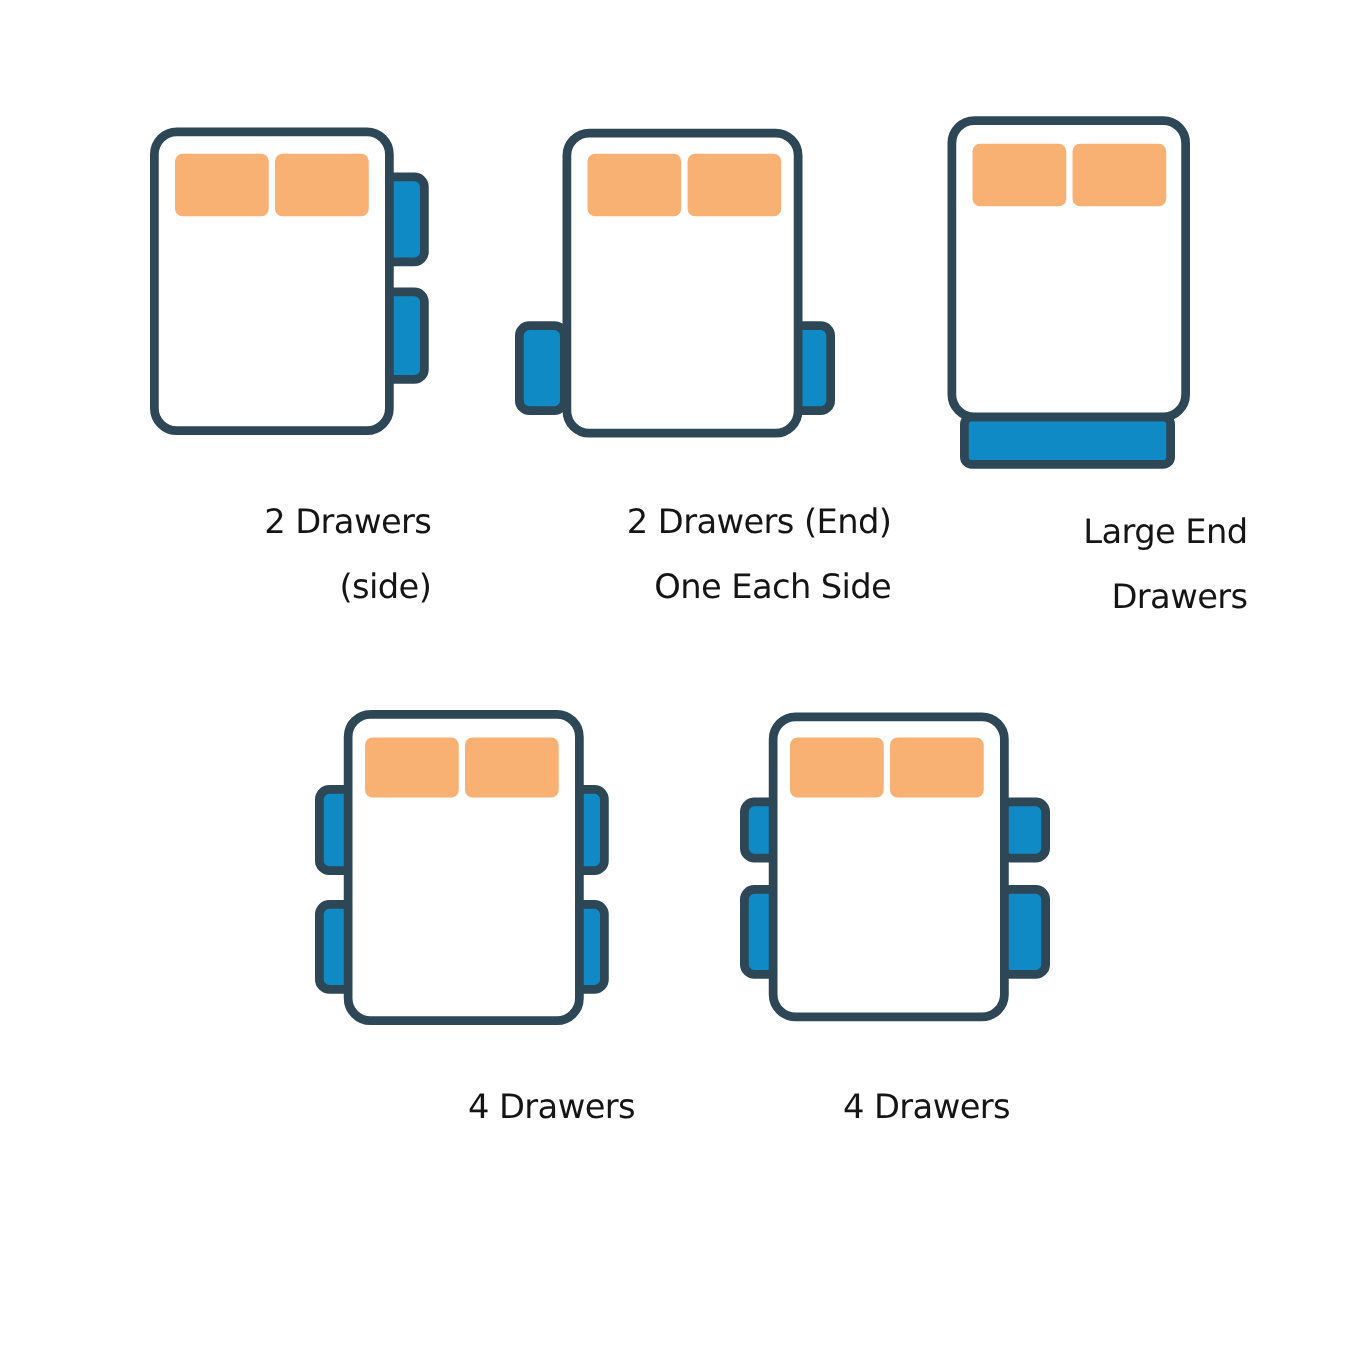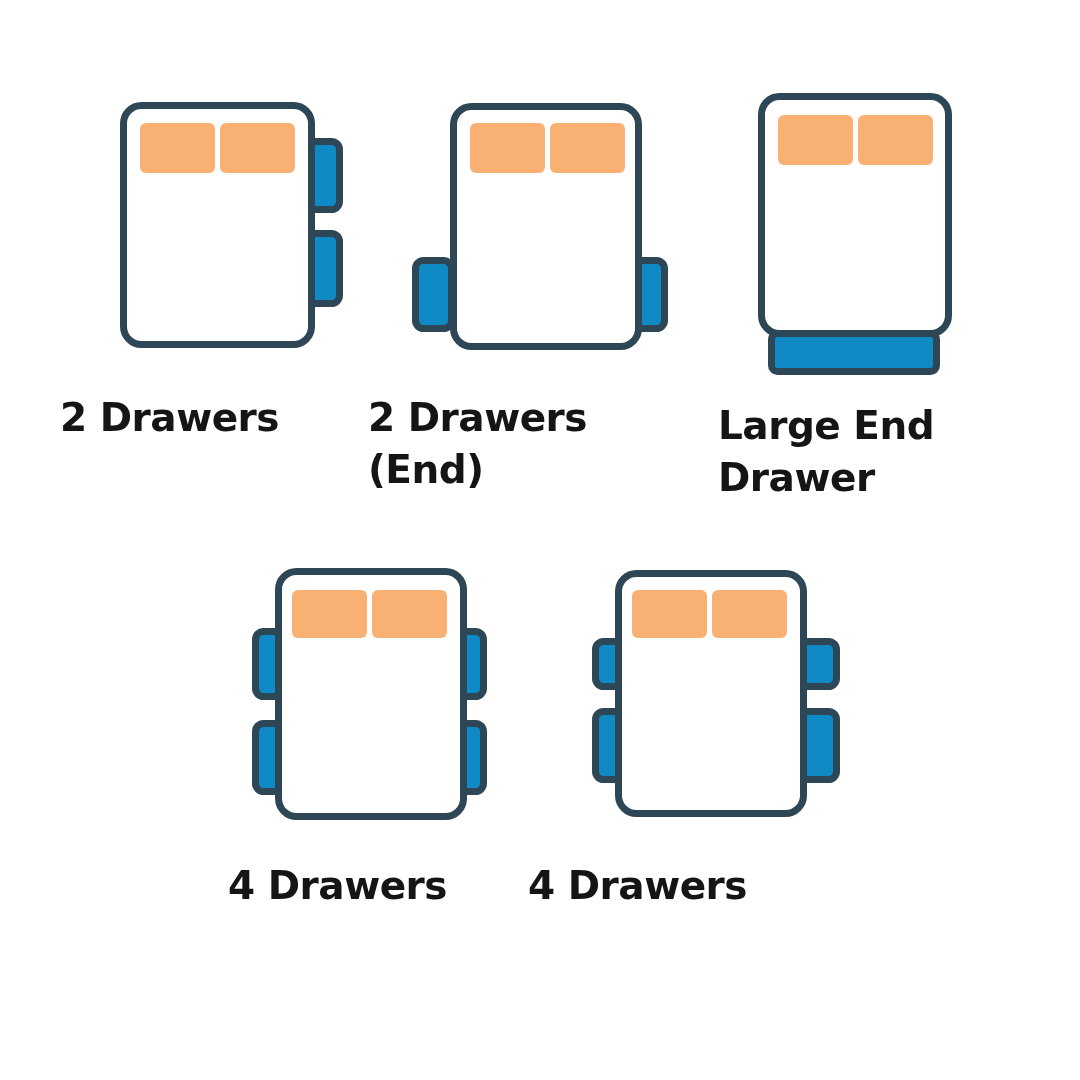--- a/index.html
+++ b/index.html
@@ -11,69 +11,71 @@
     font-family: "DejaVu Sans", "Liberation Sans", sans-serif;
     overflow: hidden;
   }
   .fig { position: absolute; inset: 0; }
   .bed-svg { position: absolute; display: block; }
   .bed     { fill: var(--bed-fill, #fff); stroke: var(--bed-outline, #2e4756); stroke-width: 7; }
   .drawer  { fill: var(--drawer-fill, #0f8ac5); stroke: var(--bed-outline, #2e4756); stroke-width: 7; }
   .pillow  { fill: var(--pillow-fill, #f9b173); }
   .caption {
     position: absolute;
-    text-align: left;
+    text-align: right;
     color: var(--label-text, #151515);
-    font-size: 39px;
-    font-weight: 700;
+    font-size: 27px;
+    font-weight: 400;
     letter-spacing: -0.5px;
     line-height: 52px;
   }
 </style>
 </head>
 <body>
 
 <div id="canvas">
 
   <figure class="fig" style="margin:0;">
     <svg class="bed-svg" style="left:110px; top:90px;" width="245" height="270" viewBox="0 0 245 270">
       <rect class="drawer" x="193.5" y="51.5" width="36" height="68" rx="8"></rect>
       <rect class="drawer" x="193.5" y="143.5" width="36" height="70" rx="8"></rect>
       <rect class="bed" x="13.5" y="15.5" width="188" height="239" rx="18"></rect>
       <rect class="pillow" x="30" y="33" width="75" height="50" rx="6"></rect>
       <rect class="pillow" x="110" y="33" width="75" height="50" rx="6"></rect>
     </svg>
     <figcaption class="caption" style="left:60px; top:392px; width:285px;">
       <div>2 Drawers</div>
+      <div>(side)</div>
     </figcaption>
   </figure>
 
   <figure class="fig" style="margin:0;padding-left:37px;">
     <svg class="bed-svg" style="left:405px; top:90px;" width="275" height="275" viewBox="0 0 275 275">
       <rect class="drawer" x="10.5" y="170.5" width="36" height="68" rx="8"></rect>
       <rect class="drawer" x="223.5" y="170.5" width="36" height="68" rx="8"></rect>
       <rect class="bed" x="48.5" y="16.5" width="185" height="240" rx="18"></rect>
       <rect class="pillow" x="65" y="33" width="75" height="50" rx="6"></rect>
       <rect class="pillow" x="145" y="33" width="75" height="50" rx="6"></rect>
     </svg>
     <figcaption class="caption" style="left:368px; top:392px; width:345px;">
       <div>2 Drawers (End)</div>
+      <div>One Each Side</div>
     </figcaption>
   </figure>
 
   <figure class="fig" style="margin:0;padding-left:24px;">
     <svg class="bed-svg" style="left:750px; top:85px;" width="215" height="300" viewBox="0 0 215 300">
       <rect class="drawer" x="21.5" y="248.5" width="165" height="38" rx="6"></rect>
       <rect class="bed" x="11.5" y="11.5" width="187" height="237" rx="18"></rect>
       <rect class="pillow" x="28" y="30" width="75" height="50" rx="6"></rect>
       <rect class="pillow" x="108" y="30" width="75" height="50" rx="6"></rect>
     </svg>
     <figcaption class="caption" style="left:718px; top:400px; width:280px;">
       <div>Large End</div>
-      <div>Drawer</div>
+      <div>Drawers</div>
     </figcaption>
   </figure>
 
   <figure class="fig" style="margin:0;">
     <svg class="bed-svg" style="left:240px; top:558px;" width="260" height="270" viewBox="0 0 260 270">
       <rect class="drawer" x="15.5" y="73.5" width="36" height="65" rx="8"></rect>
       <rect class="drawer" x="15.5" y="165.5" width="36" height="68" rx="8"></rect>
       <rect class="drawer" x="207.5" y="73.5" width="36" height="65" rx="8"></rect>
       <rect class="drawer" x="207.5" y="165.5" width="36" height="68" rx="8"></rect>
       <rect class="bed" x="38.5" y="13.5" width="185" height="245" rx="18"></rect>

